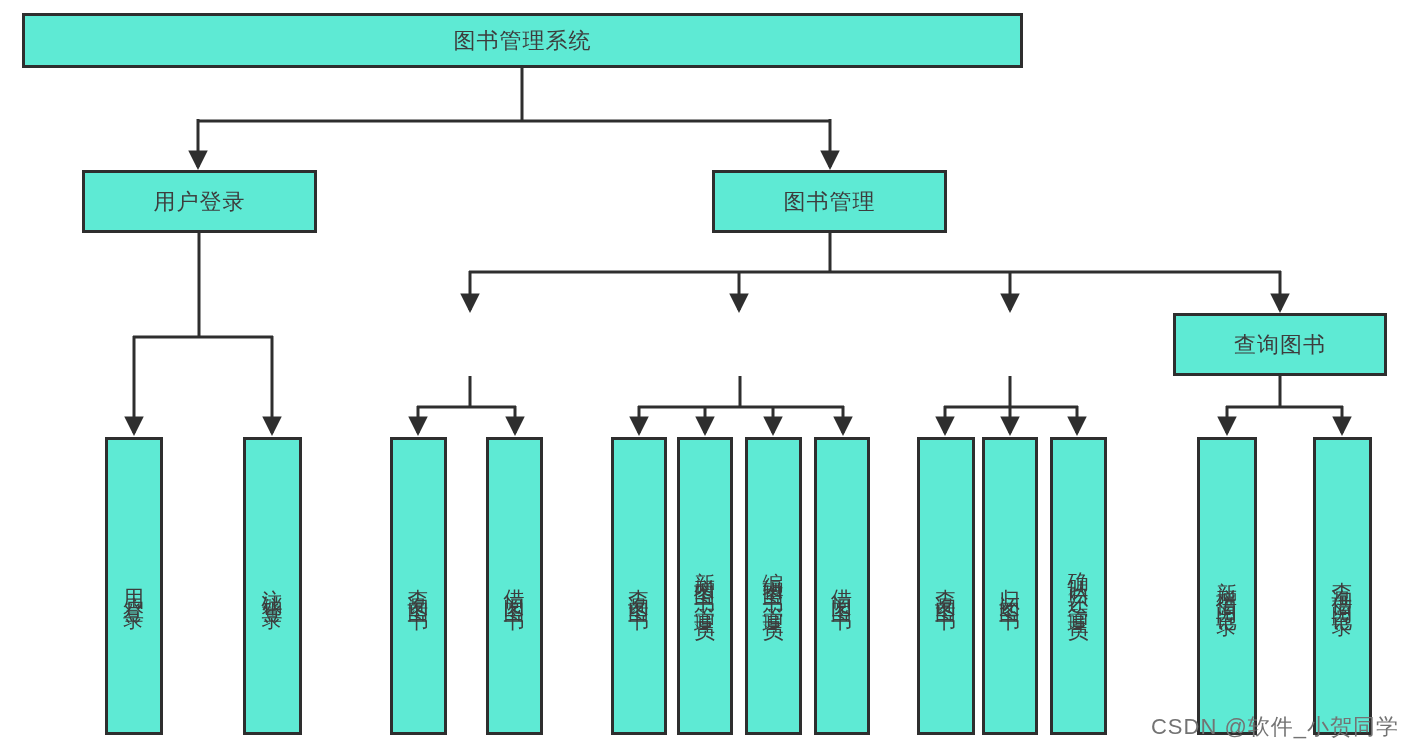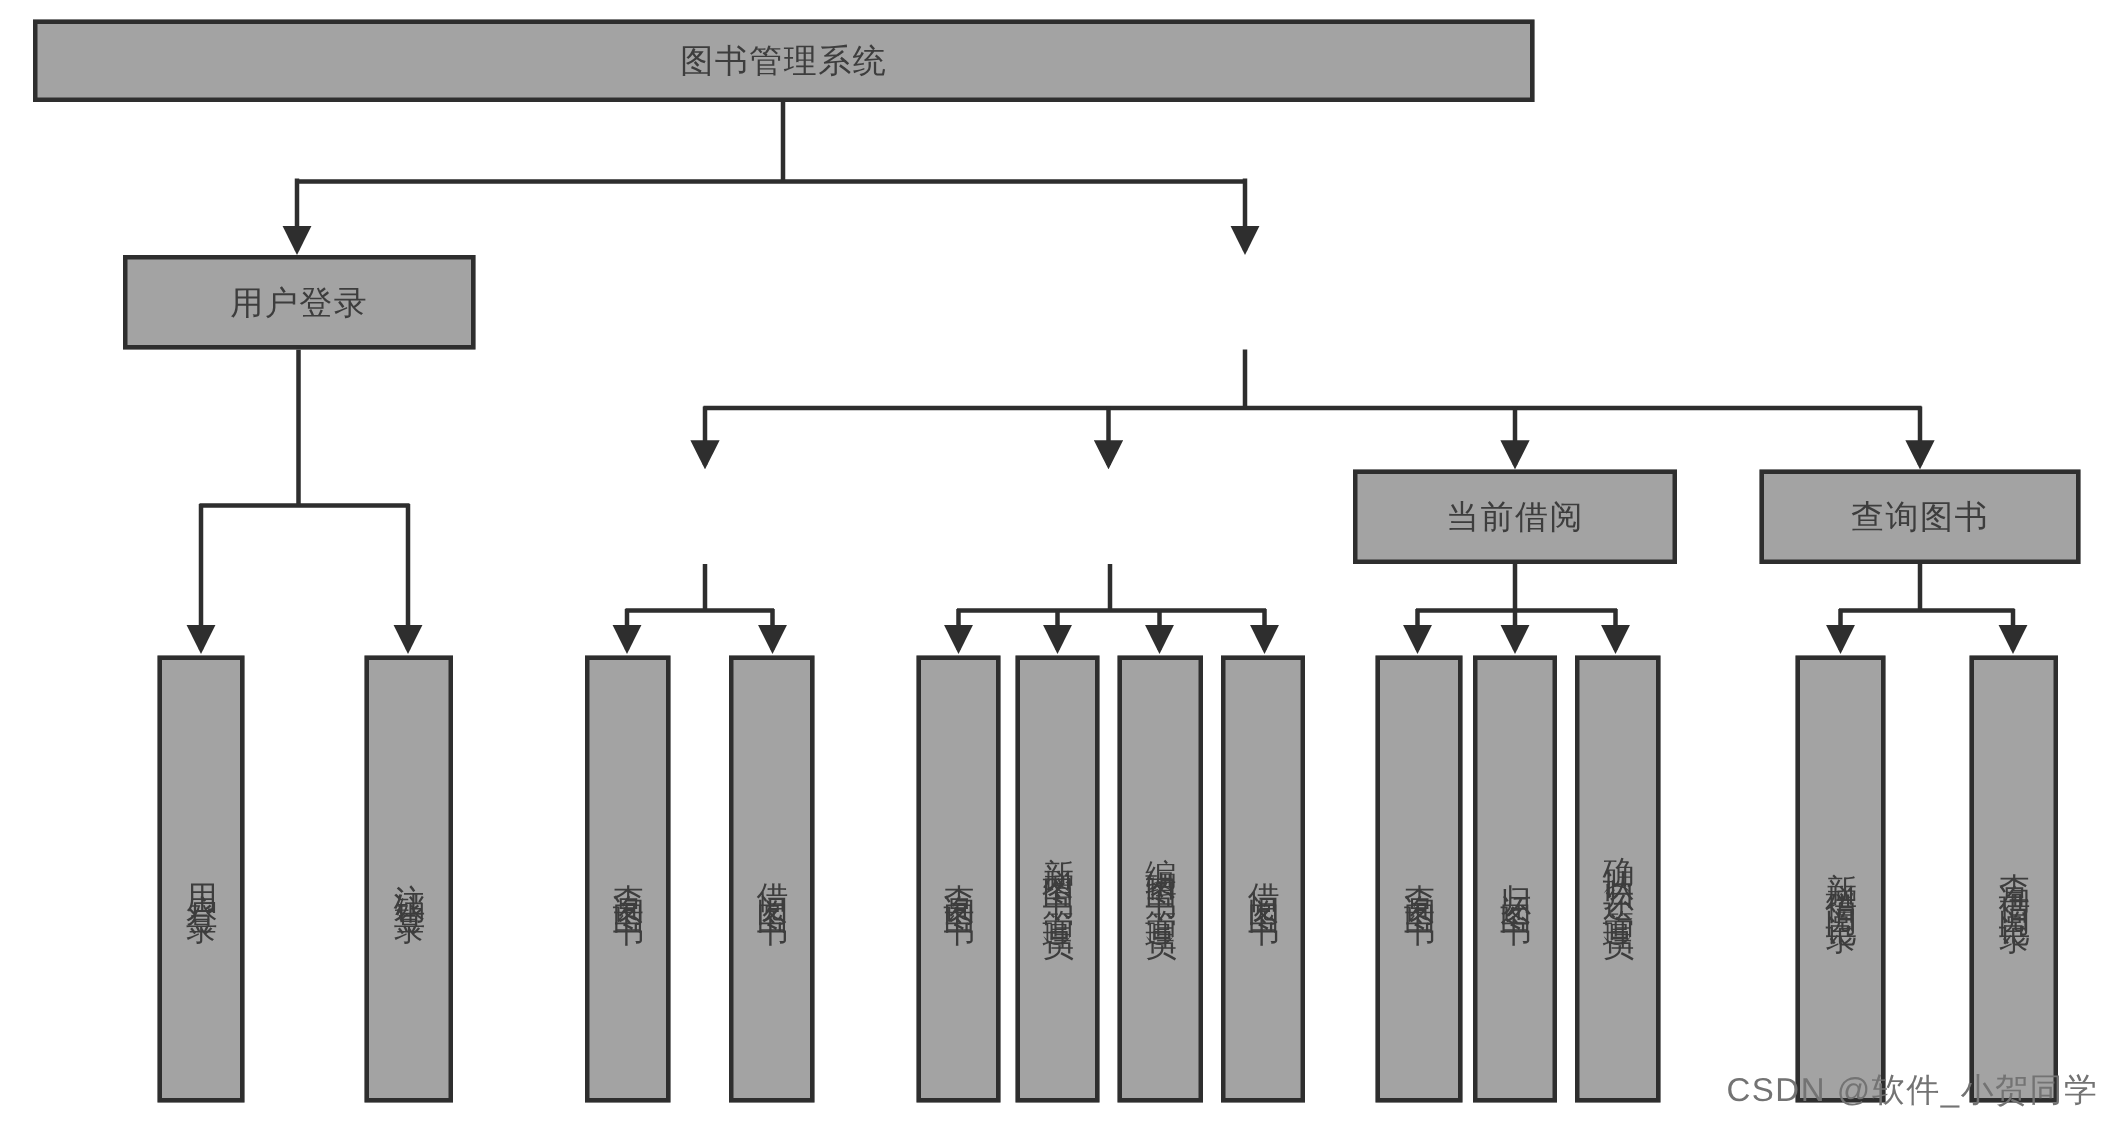--- a/index.html
+++ b/index.html
@@ -13,21 +13,21 @@
   }
   .connectors {
     position: absolute;
     left: 0; top: 0;
     width: 1405px; height: 747px;
   }
   .box {
     position: absolute;
     box-sizing: border-box;
     border: 3px solid #2e2e2e;
-    background: #a3a3a3;
+    background: #5eead4;
     display: flex;
     align-items: center;
     justify-content: center;
     color: #3d3d3d;
   }
   .hlabel {
     font-size: 22px;
     letter-spacing: 1px;
     white-space: nowrap;
   }
@@ -98,24 +98,24 @@
     </g>
   </svg>
 
   <div class="box" style="left:22px; top:13px; width:1001px; height:55px;">
     <span class="hlabel">图书管理系统</span>
   </div>
 
   <div class="box" style="left:82px; top:170px; width:235px; height:63px;">
     <span class="hlabel">用户登录</span>
   </div>
+  <div class="box" style="left:712px; top:170px; width:235px; height:63px;">
+    <span class="hlabel">图书管理</span>
+  </div>
 
-  <div class="box" style="left:902px; top:313px; width:216px; height:63px;">
-    <span class="hlabel">当前借阅</span>
-  </div>
   <div class="box" style="left:1173px; top:313px; width:214px; height:63px;">
     <span class="hlabel">查询图书</span>
   </div>
 
   <div class="box" style="left:105px; top:437px; width:58px; height:298px;">
     <span class="vlabel">用户登录</span>
   </div>
   <div class="box" style="left:243px; top:437px; width:59px; height:298px;">
     <span class="vlabel">注销登录</span>
   </div>

